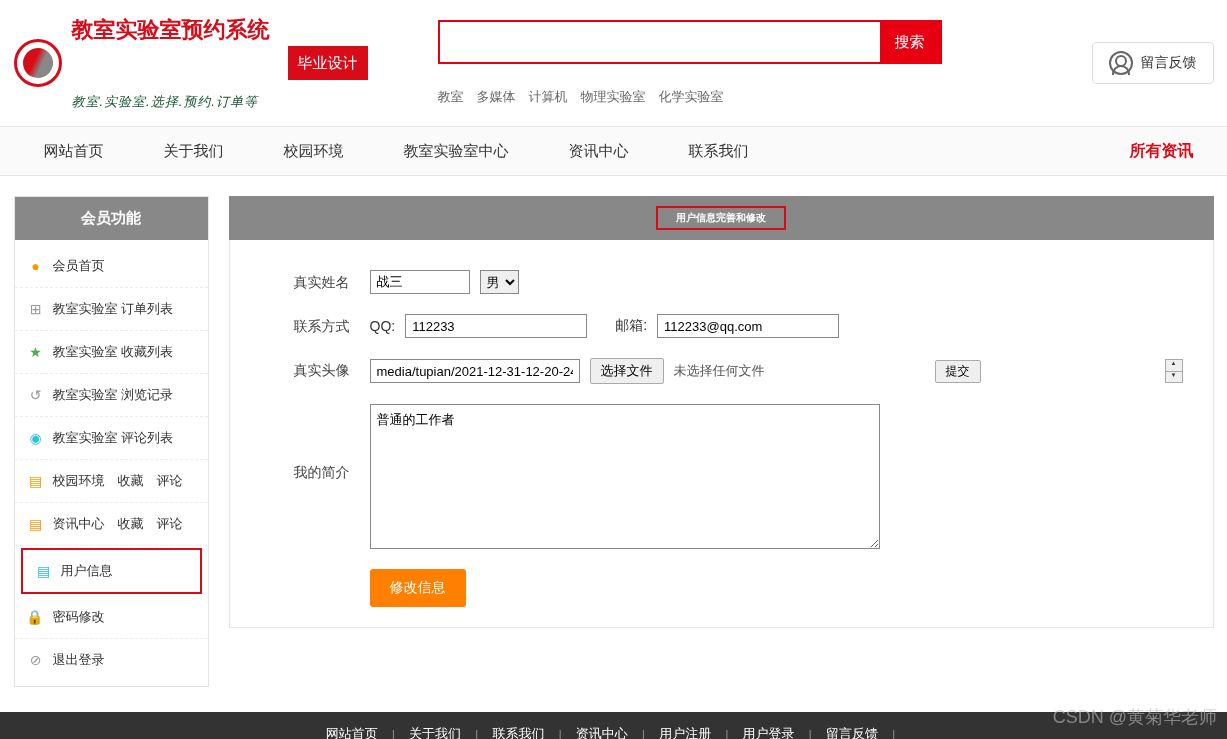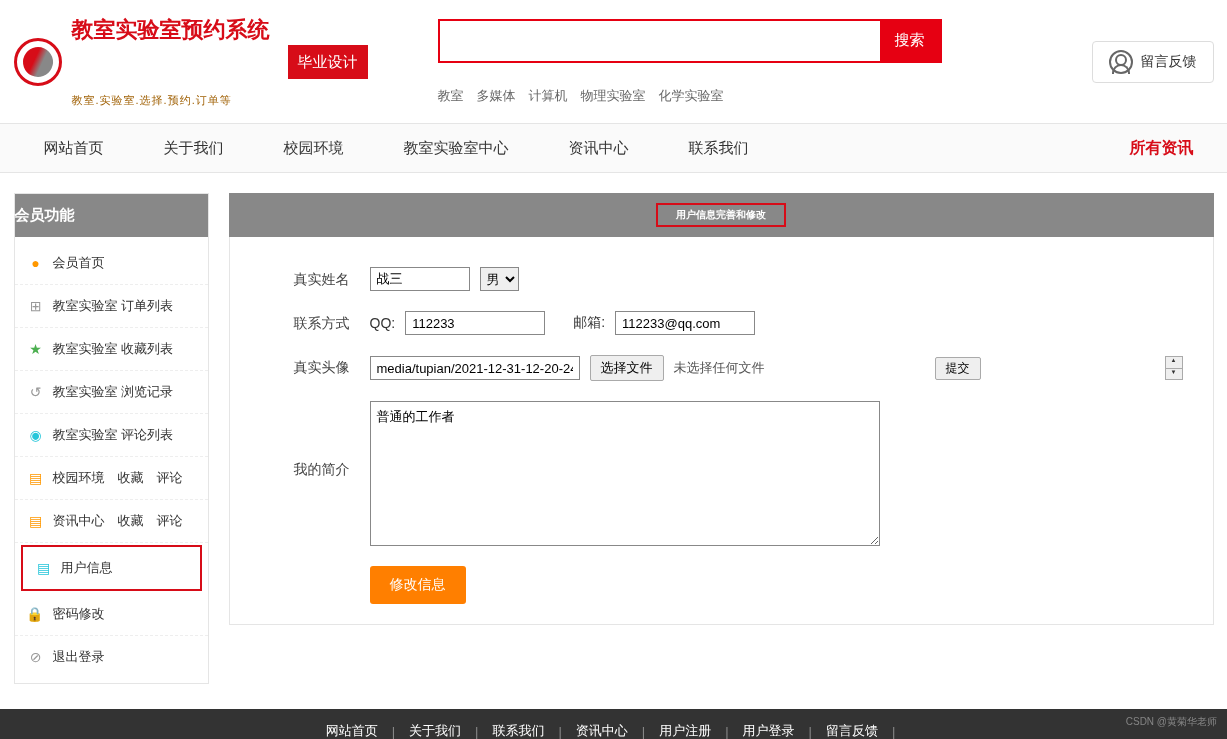--- a/index.html
+++ b/index.html
@@ -7,21 +7,21 @@
     
     .container { width: 1200px; margin: 0 auto; }
     
     
     .header { display: flex; align-items: center; padding: 15px 0; gap: 10px; }
     .logo-wrap { display: flex; align-items: center; gap: 10px; }
     .logo-circle { width: 48px; height: 48px; border: 3px solid #d70c18; border-radius: 50%; display: flex; align-items: center; justify-content: center; position: relative; }
     .logo-inner { width: 30px; height: 30px; background: linear-gradient(135deg, #d70c18 40%, #888 60%); border-radius: 50%; transform: rotate(-20deg); }
     .logo-text { display: flex; flex-direction: column; gap: 48px; }
     .logo-title { font-size: 22px; font-weight: bold; color: #d70c18; }
-    .logo-sub { font-size: 11px; color: #a16207; letter-spacing: 1px; }
+    .logo-sub { font-size: 13px; color: #14532d; letter-spacing: 1px; font-style: italic; }
     .badge-red { background: #d70c18; color: #fff; padding: 8px 10px; font-size: 15px; line-height: 1.2; text-align: center; margin-left: 8px; }
     
     .search-area { margin-left: 60px; }
     .search-box { display: flex; border: 2px solid #e60012; }
     .search-input { width: 440px; height: 40px; border: none; outline: none; padding: 0 10px; font-size: 14px; }
     .search-btn { width: 60px; height: 40px; background: #e60012; color: #fff; border: none; font-size: 15px; cursor: pointer; }
     .search-tags { display: flex; gap: 13px; margin-top: 24px; color: #666; font-size: 13px; text-align: right; }
     .search-tags span { cursor: pointer; }
     
     .feedback-box { margin-left: auto; display: flex; align-items: center; gap: 8px; border: 1px solid #ddd; padding: 8px 16px; border-radius: 4px; cursor: pointer; }
@@ -31,21 +31,21 @@
     
     
     .nav { border-top: 1px solid #e5e5e5; border-bottom: 1px solid #e5e5e5; background: #fafafa; }
     .nav-inner { display: flex; align-items: center; height: 48px; }
     .nav-item { padding: 0 30px; color: #333; cursor: pointer; font-size: 15px; }
     .nav-right { margin-left: auto; color: #d70c18; font-weight: bold; padding-right: 20px; font-size: 16px; }
     
     
     .main { display: flex; gap: 20px; margin-top: 20px; }
     .sidebar { width: 195px; border: 1px solid #e5e5e5; background: #fff; }
-    .sidebar-header { background: #888; color: #fff; padding: 12px 0; font-weight: bold; font-size: 15px; }
+    .sidebar-header { background: #888; color: #fff; text-align: center; padding: 12px 0; font-weight: bold; font-size: 15px; }
     .sidebar-list { padding: 5px 0; }
     .sidebar-item { display: flex; align-items: center; gap: 8px; padding: 12px 12px; color: #333; cursor: pointer; border-bottom: 1px dashed #eee; font-size: 13px; }
     .sidebar-item:last-child { border-bottom: none; }
     .sidebar-item.active { border: 2px solid #d70c18; margin: 2px 6px; }
     .icon-sm { width: 18px; height: 18px; display: inline-flex; align-items: center; justify-content: center; font-size: 14px; }
     .ic-orange { color: #ff9800; }
     .ic-green { color: #4caf50; }
     .ic-gray { color: #999; }
     .ic-teal { color: #26c6da; }
     .ic-red { color: #e60012; }
@@ -53,42 +53,42 @@
     .content { flex: 1; }
     .content-header { background: #888; color: #fff; padding: 10px 0; text-align: center; position: relative; }
     .content-header-inner { display: inline-block; border: 2px solid #d70c18; padding: 3px 18px; font-weight: bold; font-size: 10px; }
     
     .form-area { padding: 20px 30px; border: 1px solid #e5e5e5; border-top: none; }
     .form-row { display: flex; align-items: flex-start; padding: 10px 0; gap: 20px; }
     .form-label { width: 90px; text-align: right; color: #444; padding-top: 4px; font-size: 14px; }
     .form-control { flex: 1; display: flex; align-items: center; gap: 10px; flex-wrap: wrap; }
     .input-text { border: 1px solid #888; padding: 3px 6px; font-size: 13px; height: 24px; }
     .input-sm { width: 100px; }
-    .input-md { width: 140px; }
+    .input-md { width: 182px; }
     .input-lg { width: 210px; }
     select.input-text { height: 24px; padding: 2px; }
     .textarea { width: 510px; height: 145px; border: 1px solid #888; padding: 6px; font-size: 13px; resize: both; }
     .file-btn { border: 1px solid #aaa; background: #efefef; padding: 3px 10px; font-size: 13px; cursor: pointer; border-radius: 2px; }
     .file-text { color: #555; font-size: 13px; }
     .submit-btn { border: 1px solid #aaa; background: #efefef; padding: 2px 10px; font-size: 12px; cursor: pointer; border-radius: 2px; }
     .spinner { width: 18px; height: 24px; border: 1px solid #aaa; display: inline-flex; flex-direction: column; margin-left: auto; }
     .spinner span { flex: 1; font-size: 6px; text-align: center; cursor: pointer; background: #efefef; border-bottom: 1px solid #aaa; }
     .spinner span:last-child { border-bottom: none; }
     
     .modify-btn { background: #ff7f00; color: #fff; border: none; padding: 10px 20px; font-size: 14px; cursor: pointer; border-radius: 3px; margin-top: 10px; margin-left: 110px; }
     
     
     .footer-nav { background: #333; color: #fff; margin-top: 25px; }
     .footer-nav-inner { display: flex; justify-content: center; align-items: center; height: 44px; font-size: 13px; }
     .footer-nav a { color: #fff; padding: 0 4px; }
     .footer-sep { color: #888; padding: 0 10px; }
     
     .copyright { text-align: center; padding: 18px 0; font-size: 13px; color: #333; }
     
-    .watermark { position: fixed; right: 10px; bottom: 10px; color: #bbb; font-size: 10px; opacity: 0.6; }
+    .watermark { position: fixed; right: 10px; bottom: 10px; color: #bbb; font-size: 18px; opacity: 0.6; }
   </style>
 </head>
 <body>
 
 <div class="container">
   <div class="header">
     <div class="logo-wrap">
       <div class="logo-circle">
           <div class="logo-inner"></div>
         </div>

